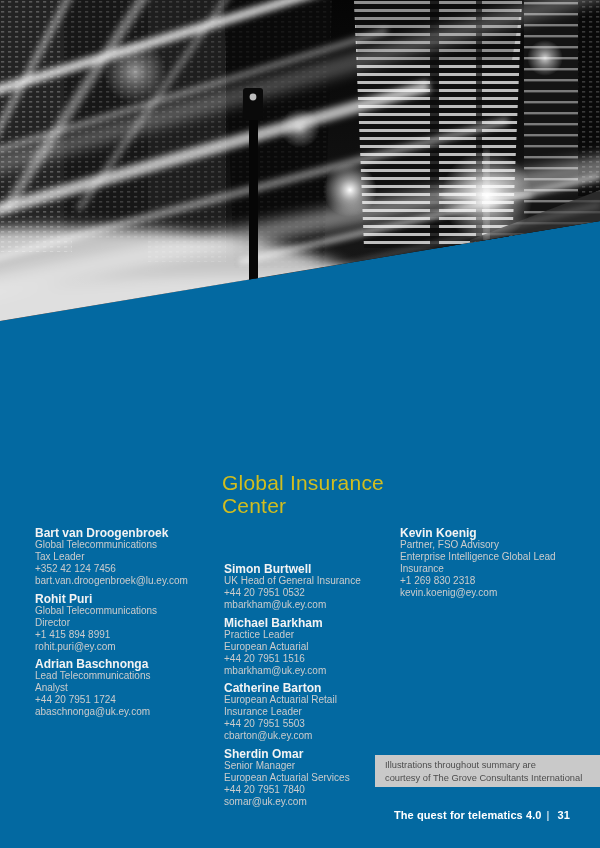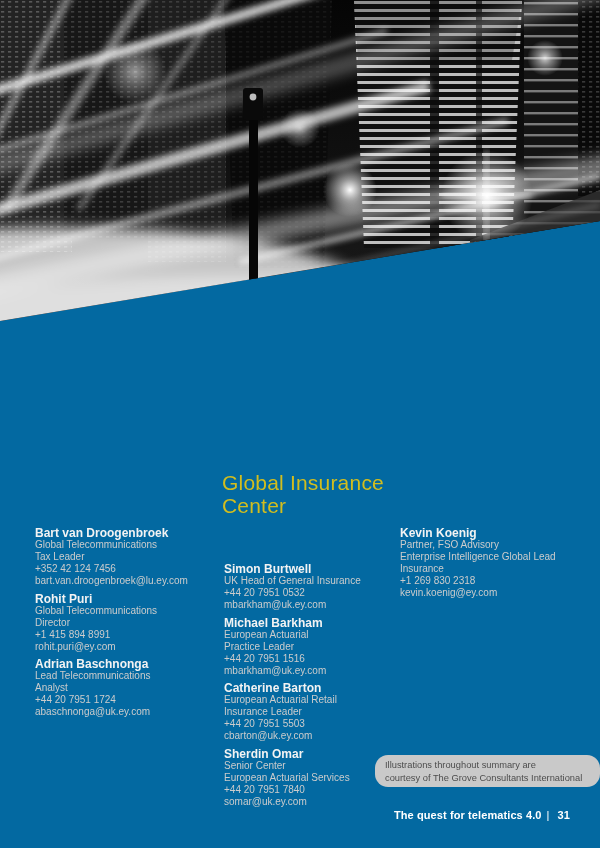--- a/index.html
+++ b/index.html
@@ -35,21 +35,21 @@
     font-size:12px;line-height:12px;font-weight:700;color:#f3f3f3;
   }
   .cline{
     font-size:10px;line-height:12px;font-weight:400;color:#cccccc;
   }
   
   .credit{
     position:absolute;left:375px;top:755px;width:225px;height:32px;
     background:#c9c9c9;color:#4d4d4d;
     font-size:9.3px;line-height:13px;
-    padding:4px 0 0 10px;box-sizing:border-box;border-radius:13px;
+    padding:4px 0 0 10px;box-sizing:border-box;
   }
   
   .footer{
     position:absolute;top:809px;right:30px;
     font-size:11px;font-weight:700;color:#ffffff;
     letter-spacing:.1px;white-space:nowrap;
   }
   .footer .sep{margin:0 8px 0 5px;font-weight:400;}
 </style>
 </head>
@@ -178,35 +178,35 @@
     </div>
   <div class="col col2">
       <div class="contact">
         <div class="cname">Simon Burtwell</div>
         <div class="cline">UK Head of General Insurance</div>
         <div class="cline">+44 20 7951 0532</div>
         <div class="cline">mbarkham@uk.ey.com</div>
       </div>
       <div class="contact">
         <div class="cname">Michael Barkham</div>
+        <div class="cline">Practice Leader</div>
         <div class="cline">European Actuarial</div>
-        <div class="cline">Practice Leader</div>
         <div class="cline">+44 20 7951 1516</div>
         <div class="cline">mbarkham@uk.ey.com</div>
       </div>
       <div class="contact">
         <div class="cname">Catherine Barton</div>
         <div class="cline">European Actuarial Retail</div>
         <div class="cline">Insurance Leader</div>
         <div class="cline">+44 20 7951 5503</div>
         <div class="cline">cbarton@uk.ey.com</div>
       </div>
       <div class="contact">
         <div class="cname">Sherdin Omar</div>
-        <div class="cline">Senior Center</div>
+        <div class="cline">Senior Manager</div>
         <div class="cline">European Actuarial Services</div>
         <div class="cline">+44 20 7951 7840</div>
         <div class="cline">somar@uk.ey.com</div>
       </div>
     </div>
   <div class="col col3">
       <div class="contact">
         <div class="cname">Kevin Koenig</div>
         <div class="cline">Partner, FSO Advisory</div>
         <div class="cline">Enterprise Intelligence Global Lead</div>

